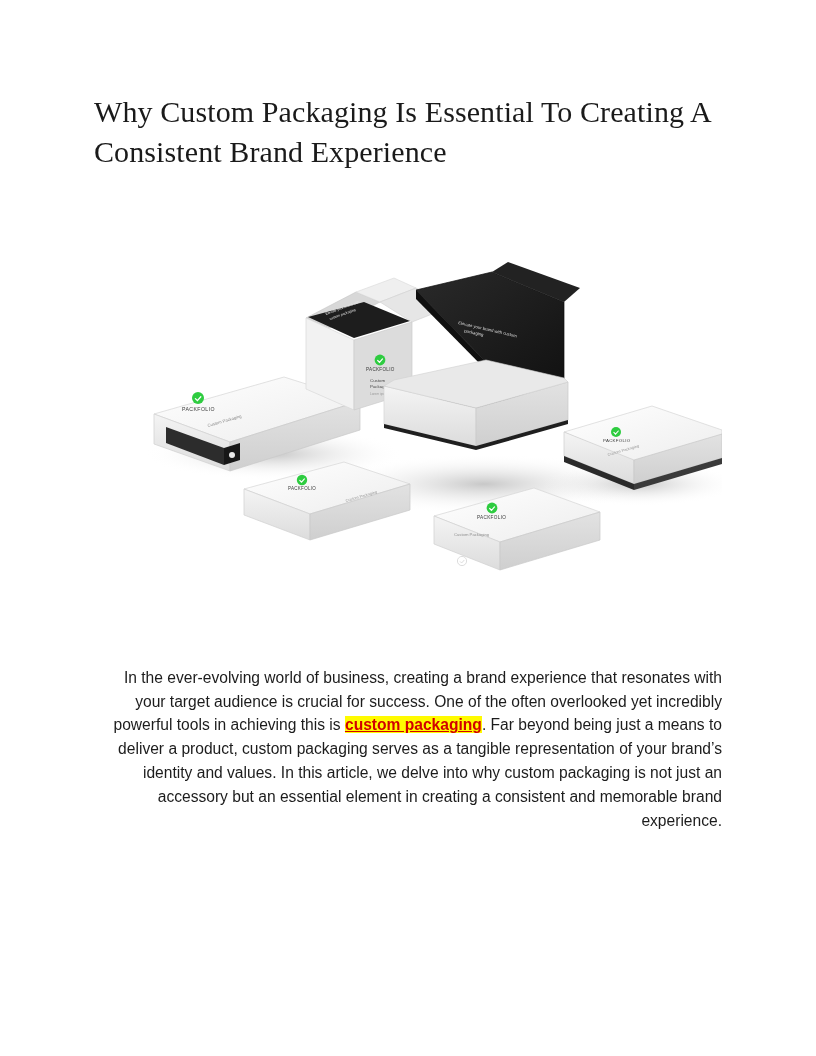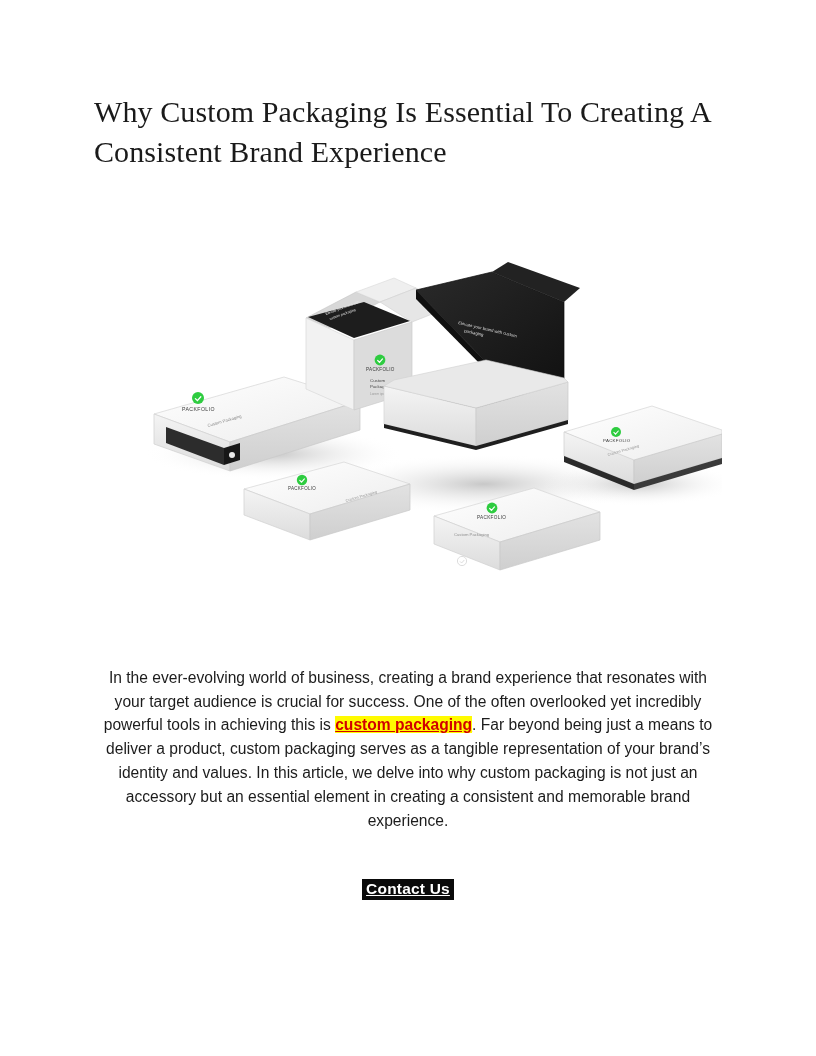--- a/index.html
+++ b/index.html
@@ -45,21 +45,21 @@
   .hero svg {
     display: block;
   }
   .body-text {
     font-family: "Liberation Sans", sans-serif;
     font-size: 15.6px;
     line-height: 1.53;
     color: #1c1c1c;
     margin: 0;
     padding-top: 92px;
-    text-align: center;
+    text-align: right;
   }
   .link-red {
     color: #d10000;
     font-weight: bold;
     text-decoration: underline;
     background: #fffb00;
   }
   .cta-wrap {
     margin-top: 46px;
     text-align: center;
@@ -216,18 +216,15 @@
             <circle cx="0" cy="0" r="4.6" fill="none" stroke="#aaaaaa" stroke-width="0.8"></circle>
             <path d="M-2,0.4 l1.6,1.6 l2.7,-3" stroke="#aaaaaa" stroke-width="0.8" fill="none"></path>
           </g>
         </g>
 
       </svg>
     </div>
 
     <p class="body-text"><span>In the ever-evolving world of business, creating a brand experience that resonates with your target audience is crucial for success. One of the often overlooked yet incredibly powerful tools in achieving this is </span><a class="link-red" href="#">custom packaging</a><span>. Far beyond being just a means to deliver a product, custom packaging serves as a tangible representation of your brand’s identity and values. In this article, we delve into why custom packaging is not just an accessory but an essential element in creating a consistent and memorable brand experience.</span></p>
 
-    <div class="cta-wrap">
-      <a class="cta" href="#">Contact Us</a>
-    </div>
 
   </div>
 </div>
 
 </body></html>

